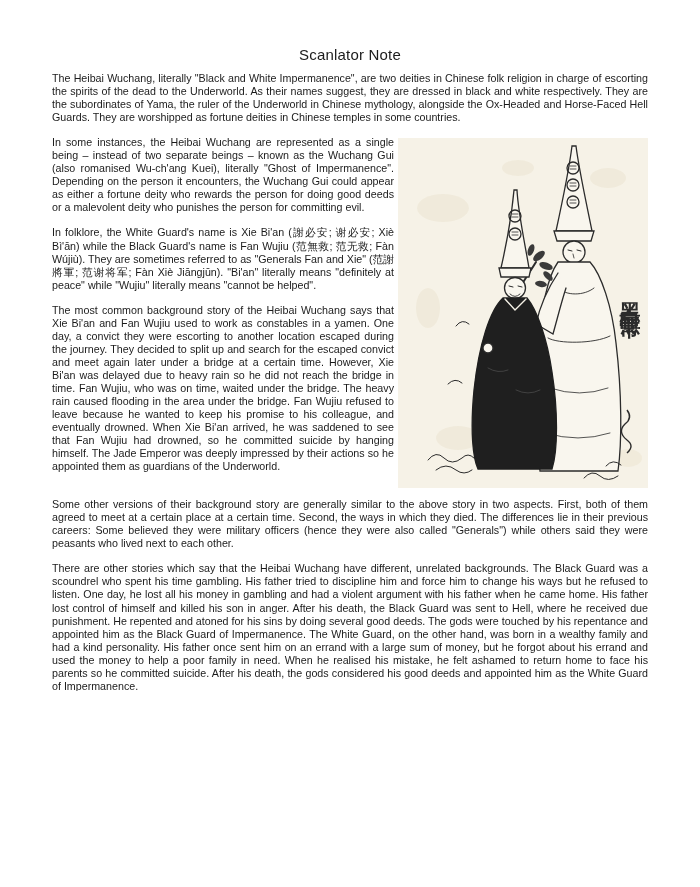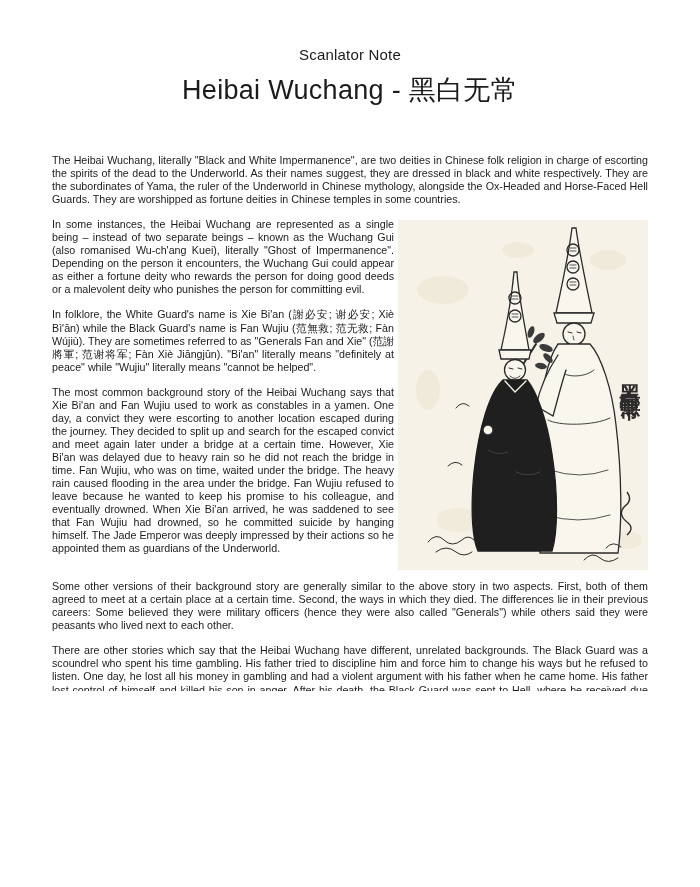--- a/index.html
+++ b/index.html
@@ -58,21 +58,20 @@
     font-style:italic;
     margin-top:4px;
   }
 </style>
 </head>
 <body>
 
 <div class="page">
 
   <div class="note-label">Scanlator Note</div>
-  <h1 class="page-title">Heibai Wuchang - 黑白无常</h1>
 
   <div class="body-text">
 
     <p>The Heibai Wuchang, literally "Black and White Impermanence", are two deities in Chinese folk religion in charge of escorting the spirits of the dead to the Underworld. As their names suggest, they are dressed in black and white respectively. They are the subordinates of Yama, the ruler of the Underworld in Chinese mythology, alongside the Ox-Headed and Horse-Faced Hell Guards. They are worshipped as fortune deities in Chinese temples in some countries.</p>
 
     <div class="two-col">
       <div class="col-text">
         <p>In some instances, the Heibai Wuchang are represented as a single being – instead of two separate beings – known as the Wuchang Gui (also romanised Wu-ch'ang Kuei), literally "Ghost of Impermanence". Depending on the person it encounters, the Wuchang Gui could appear as either a fortune deity who rewards the person for doing good deeds or a malevolent deity who punishes the person for committing evil.</p>
         <p>In folklore, the White Guard's name is Xie Bi'an (謝必安; 谢必安; Xiè Bì'ān) while the Black Guard's name is Fan Wujiu (范無救; 范无救; Fàn Wújiù). They are sometimes referred to as "Generals Fan and Xie" (范謝將軍; 范谢将军; Fàn Xiè Jiāngjūn). "Bi'an" literally means "definitely at peace" while "Wujiu" literally means "cannot be helped".</p>
         <p>The most common background story of the Heibai Wuchang says that Xie Bi'an and Fan Wujiu used to work as constables in a yamen. One day, a convict they were escorting to another location escaped during the journey. They decided to split up and search for the escaped convict and meet again later under a bridge at a certain time. However, Xie Bi'an was delayed due to heavy rain so he did not reach the bridge in time. Fan Wujiu, who was on time, waited under the bridge. The heavy rain caused flooding in the area under the bridge. Fan Wujiu refused to leave because he wanted to keep his promise to his colleague, and eventually drowned. When Xie Bi'an arrived, he was saddened to see that Fan Wujiu had drowned, so he committed suicide by hanging himself. The Jade Emperor was deeply impressed by their actions so he appointed them as guardians of the Underworld.</p>

